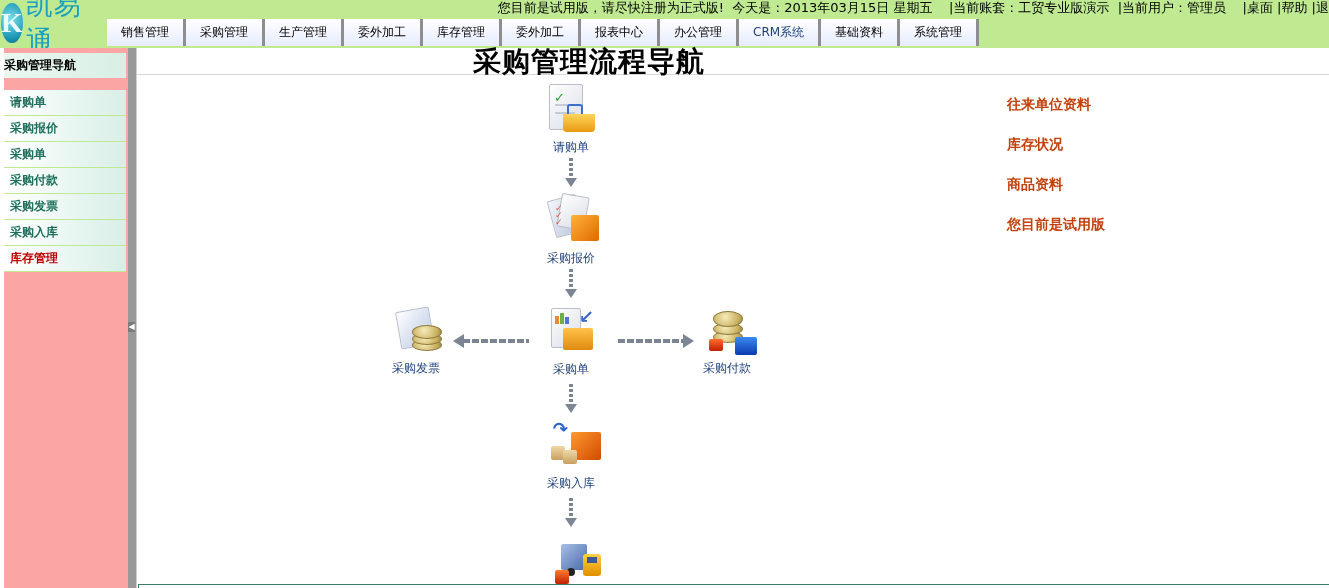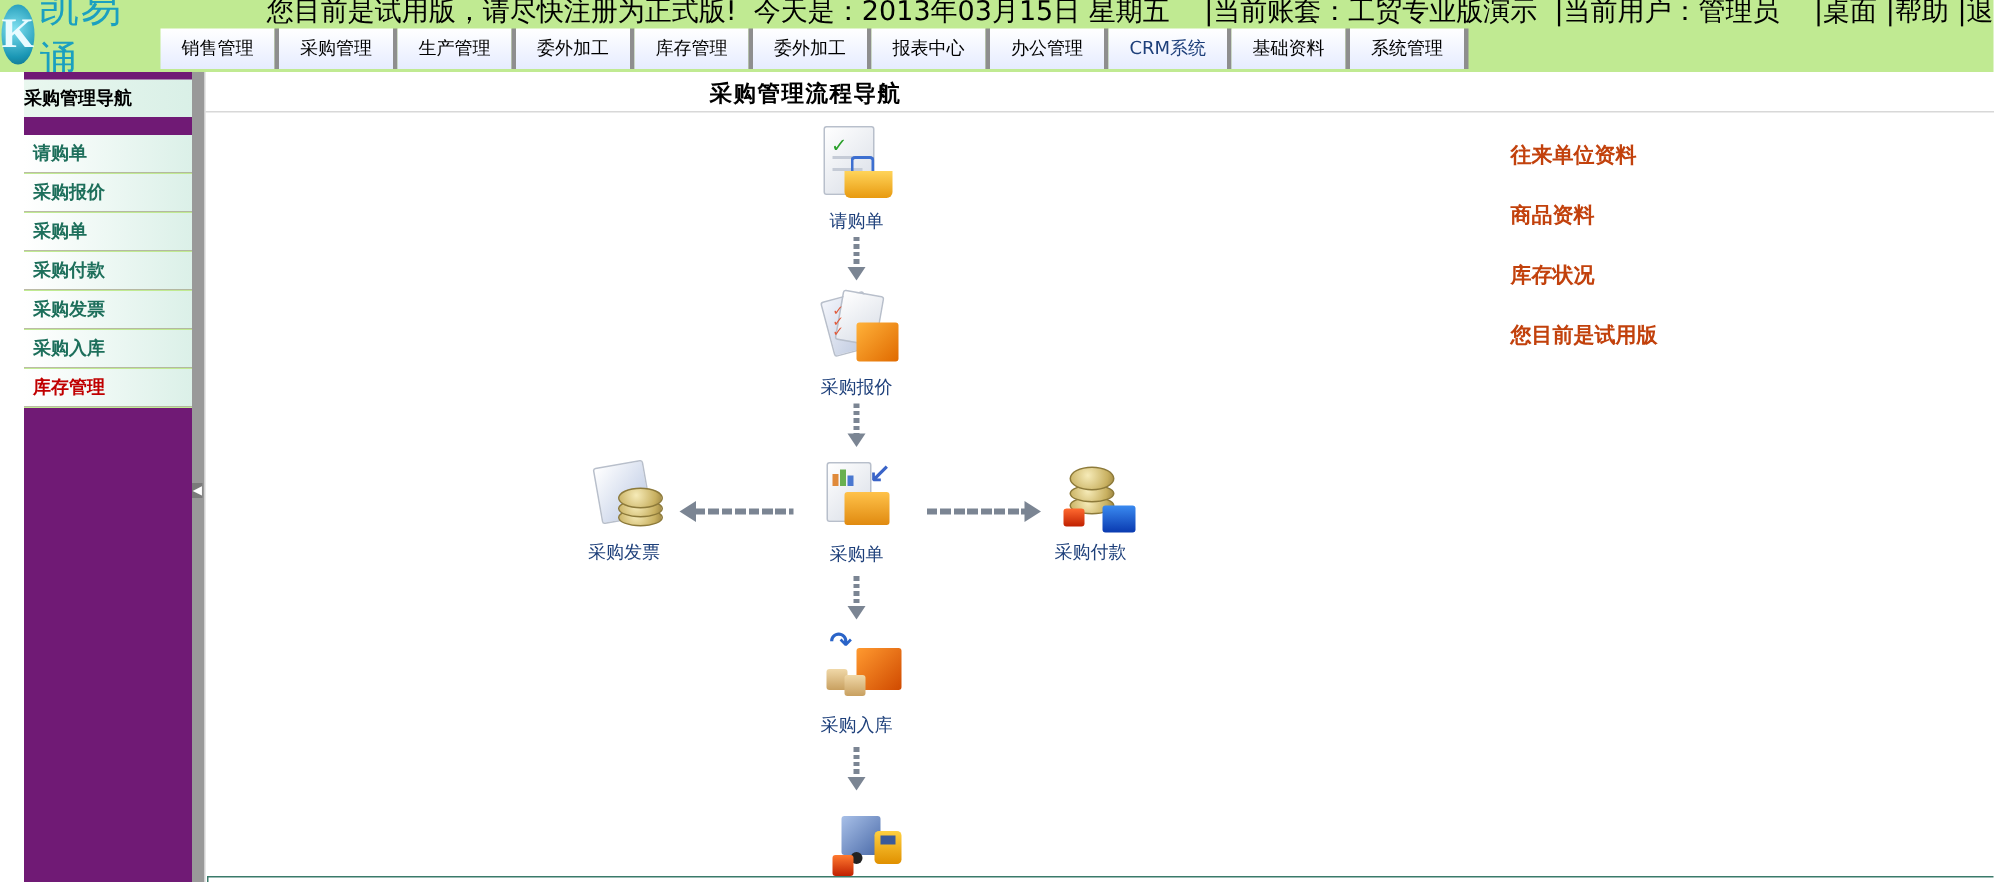--- a/index.html
+++ b/index.html
@@ -1,34 +1,34 @@
 <!DOCTYPE html>
 <html><head>
 <meta charset="utf-8">
 <style>
   * { box-sizing: border-box; margin: 0; padding: 0; }
   html, body { width: 1329px; height: 588px; overflow: hidden; background: #ffffff; font-family: "DejaVu Sans", "Liberation Sans", sans-serif; font-size: 12px; }
   #top { position: absolute; left: 0; top: 0; width: 1329px; height: 48px; background: #c0ea92; }
   #logo { position: absolute; left: 0; top: 0; width: 106px; height: 46px; display: flex; align-items: center; }
   #logo .k { width: 22px; height: 40px; margin-left: 1px; border-radius: 50%; background: radial-gradient(circle at 40% 40%, #7fe0f0, #1a96b4 70%, #0f6f8a); display: flex; align-items: center; justify-content: center; color: #e8fbff; font-family: "Liberation Serif", serif; font-size: 28px; font-weight: bold; }
   #logo .name { font-size: 27px; color: #1aa0c0; margin-left: 3px; letter-spacing: 1px; font-family: "DejaVu Sans", sans-serif; }
-  #status { position: absolute; right: 0; top: 0; height: 16px; line-height: 15px; font-size: 18px; color: #000; white-space: nowrap; }
+  #status { position: absolute; right: 0; top: 0; height: 16px; line-height: 15px; font-size: 13px; color: #000; white-space: nowrap; }
   #status span { margin-left: 0; }
   #nav { position: absolute; left: 107px; top: 19px; height: 27px; display: flex; }
   .tab { height: 27px; line-height: 27px; padding: 0 14px; font-size: 12px; color: #000; background: linear-gradient(#ffffff, #e6ecff); border-right: 3px solid #8e8e8e; cursor: pointer; white-space: nowrap; }
-  #sidebar { position: absolute; left: 16px; top: 48px; width: 128px; height: 540px; background: #701a75; }
+  #sidebar { position: absolute; left: 4px; top: 48px; width: 128px; height: 540px; background: #fca5a5; }
   #sidebar .head { position: absolute; left: 0; top: 5px; width: 122px; height: 25px; line-height: 25px; font-weight: bold; font-size: 12px; color: #000; background: linear-gradient(90deg, #e9f7ef, #d8efe6); white-space: nowrap; overflow: hidden; }
   #sidebar .items { position: absolute; left: 0; top: 42px; width: 122px; }
   .sitem { height: 26px; line-height: 25px; padding-left: 6px; font-weight: bold; font-size: 12px; color: #1d6f5b; background: linear-gradient(90deg, #ffffff, #d8efe6); border-bottom: 1px solid #c0ea92; cursor: pointer; }
   .sitem.active { color: #c00000; }
   #splitter { position: absolute; left: 128px; top: 48px; width: 8px; height: 540px; background: #999999; }
   #splitter .btn { position: absolute; left: 0; top: 274px; width: 7px; height: 10px; background: #7a7a7a; color: #fff; font-size: 8px; line-height: 10px; text-align: center; cursor: pointer; }
   #main { position: absolute; left: 136px; top: 48px; width: 1193px; height: 540px; background: #fff; border-left: 1px solid #d0d0d0; }
   #main .titlebar { position: absolute; left: 0; top: 0; width: 1193px; height: 27px; border-bottom: 1px solid #d8d8d8; }
-  #main .title { position: absolute; left: 336px; top: 0; font-family: "DejaVu Serif", serif; font-size: 15px; font-weight: bold; color: #000; letter-spacing: 1px; line-height: 28px; }
+  #main .title { position: absolute; left: 336px; top: 0; font-family: "DejaVu Serif", serif; font-size: 28px; font-weight: bold; color: #000; letter-spacing: 1px; line-height: 28px; }
   .node { position: absolute; width: 90px; text-align: center; cursor: pointer; }
   .node .ico { width: 64px; height: 56px; margin: 0 auto; position: relative; }
   .node .lbl { font-size: 12px; color: #1d3f7a; margin-top: 2px; line-height: 14px; }
   .arrow-v { position: absolute; width: 12px; height: 30px; }
   .arrow-v .line { position: absolute; left: 4px; top: 0; width: 4px; height: 22px; background: repeating-linear-gradient(#7b8593 0 3px, transparent 3px 5px); }
   .arrow-v .head { position: absolute; left: 0; top: 20px; width: 0; height: 0; border-left: 6px solid transparent; border-right: 6px solid transparent; border-top: 9px solid #7b8593; }
   .arrow-h { position: absolute; height: 14px; width: 76px; }
   .arrow-h .line { position: absolute; top: 5px; height: 4px; width: 66px; background: repeating-linear-gradient(90deg, #7b8593 0 7px, transparent 7px 9px); }
   .arrow-h.left .line { left: 10px; }
   .arrow-h.left .head { position: absolute; left: 0; top: 0; border-top: 7px solid transparent; border-bottom: 7px solid transparent; border-right: 11px solid #7b8593; }
@@ -191,19 +191,19 @@
       <div style="position:absolute; left:22px; top:6px; width:26px; height:26px; background:linear-gradient(135deg,#a8c0e8,#4a6aa8); border-radius:2px;"></div>
       <div style="position:absolute; left:44px; top:16px; width:18px; height:22px; background:linear-gradient(#ffd040,#e09000); border-radius:3px;"></div>
       <div style="position:absolute; left:48px; top:19px; width:10px; height:6px; background:#3a5a9a;"></div>
       <div style="position:absolute; left:28px; top:30px; width:8px; height:8px; border-radius:50%; background:#222;"></div>
       <div class="box" style="left:16px; top:32px; width:14px; height:14px; background:linear-gradient(#ff7a30,#c02000);"></div>
     </div>
   </div>
 
   <div class="qlinks">
     <a class="qlink">往来单位资料</a>
+    <a class="qlink">库存状况</a>
     <a class="qlink">商品资料</a>
-    <a class="qlink">库存状况</a>
     <a class="qlink">您目前是试用版</a>
   </div>
 </div>
 
 <div id="bottomline"></div>
 
 </body></html>

